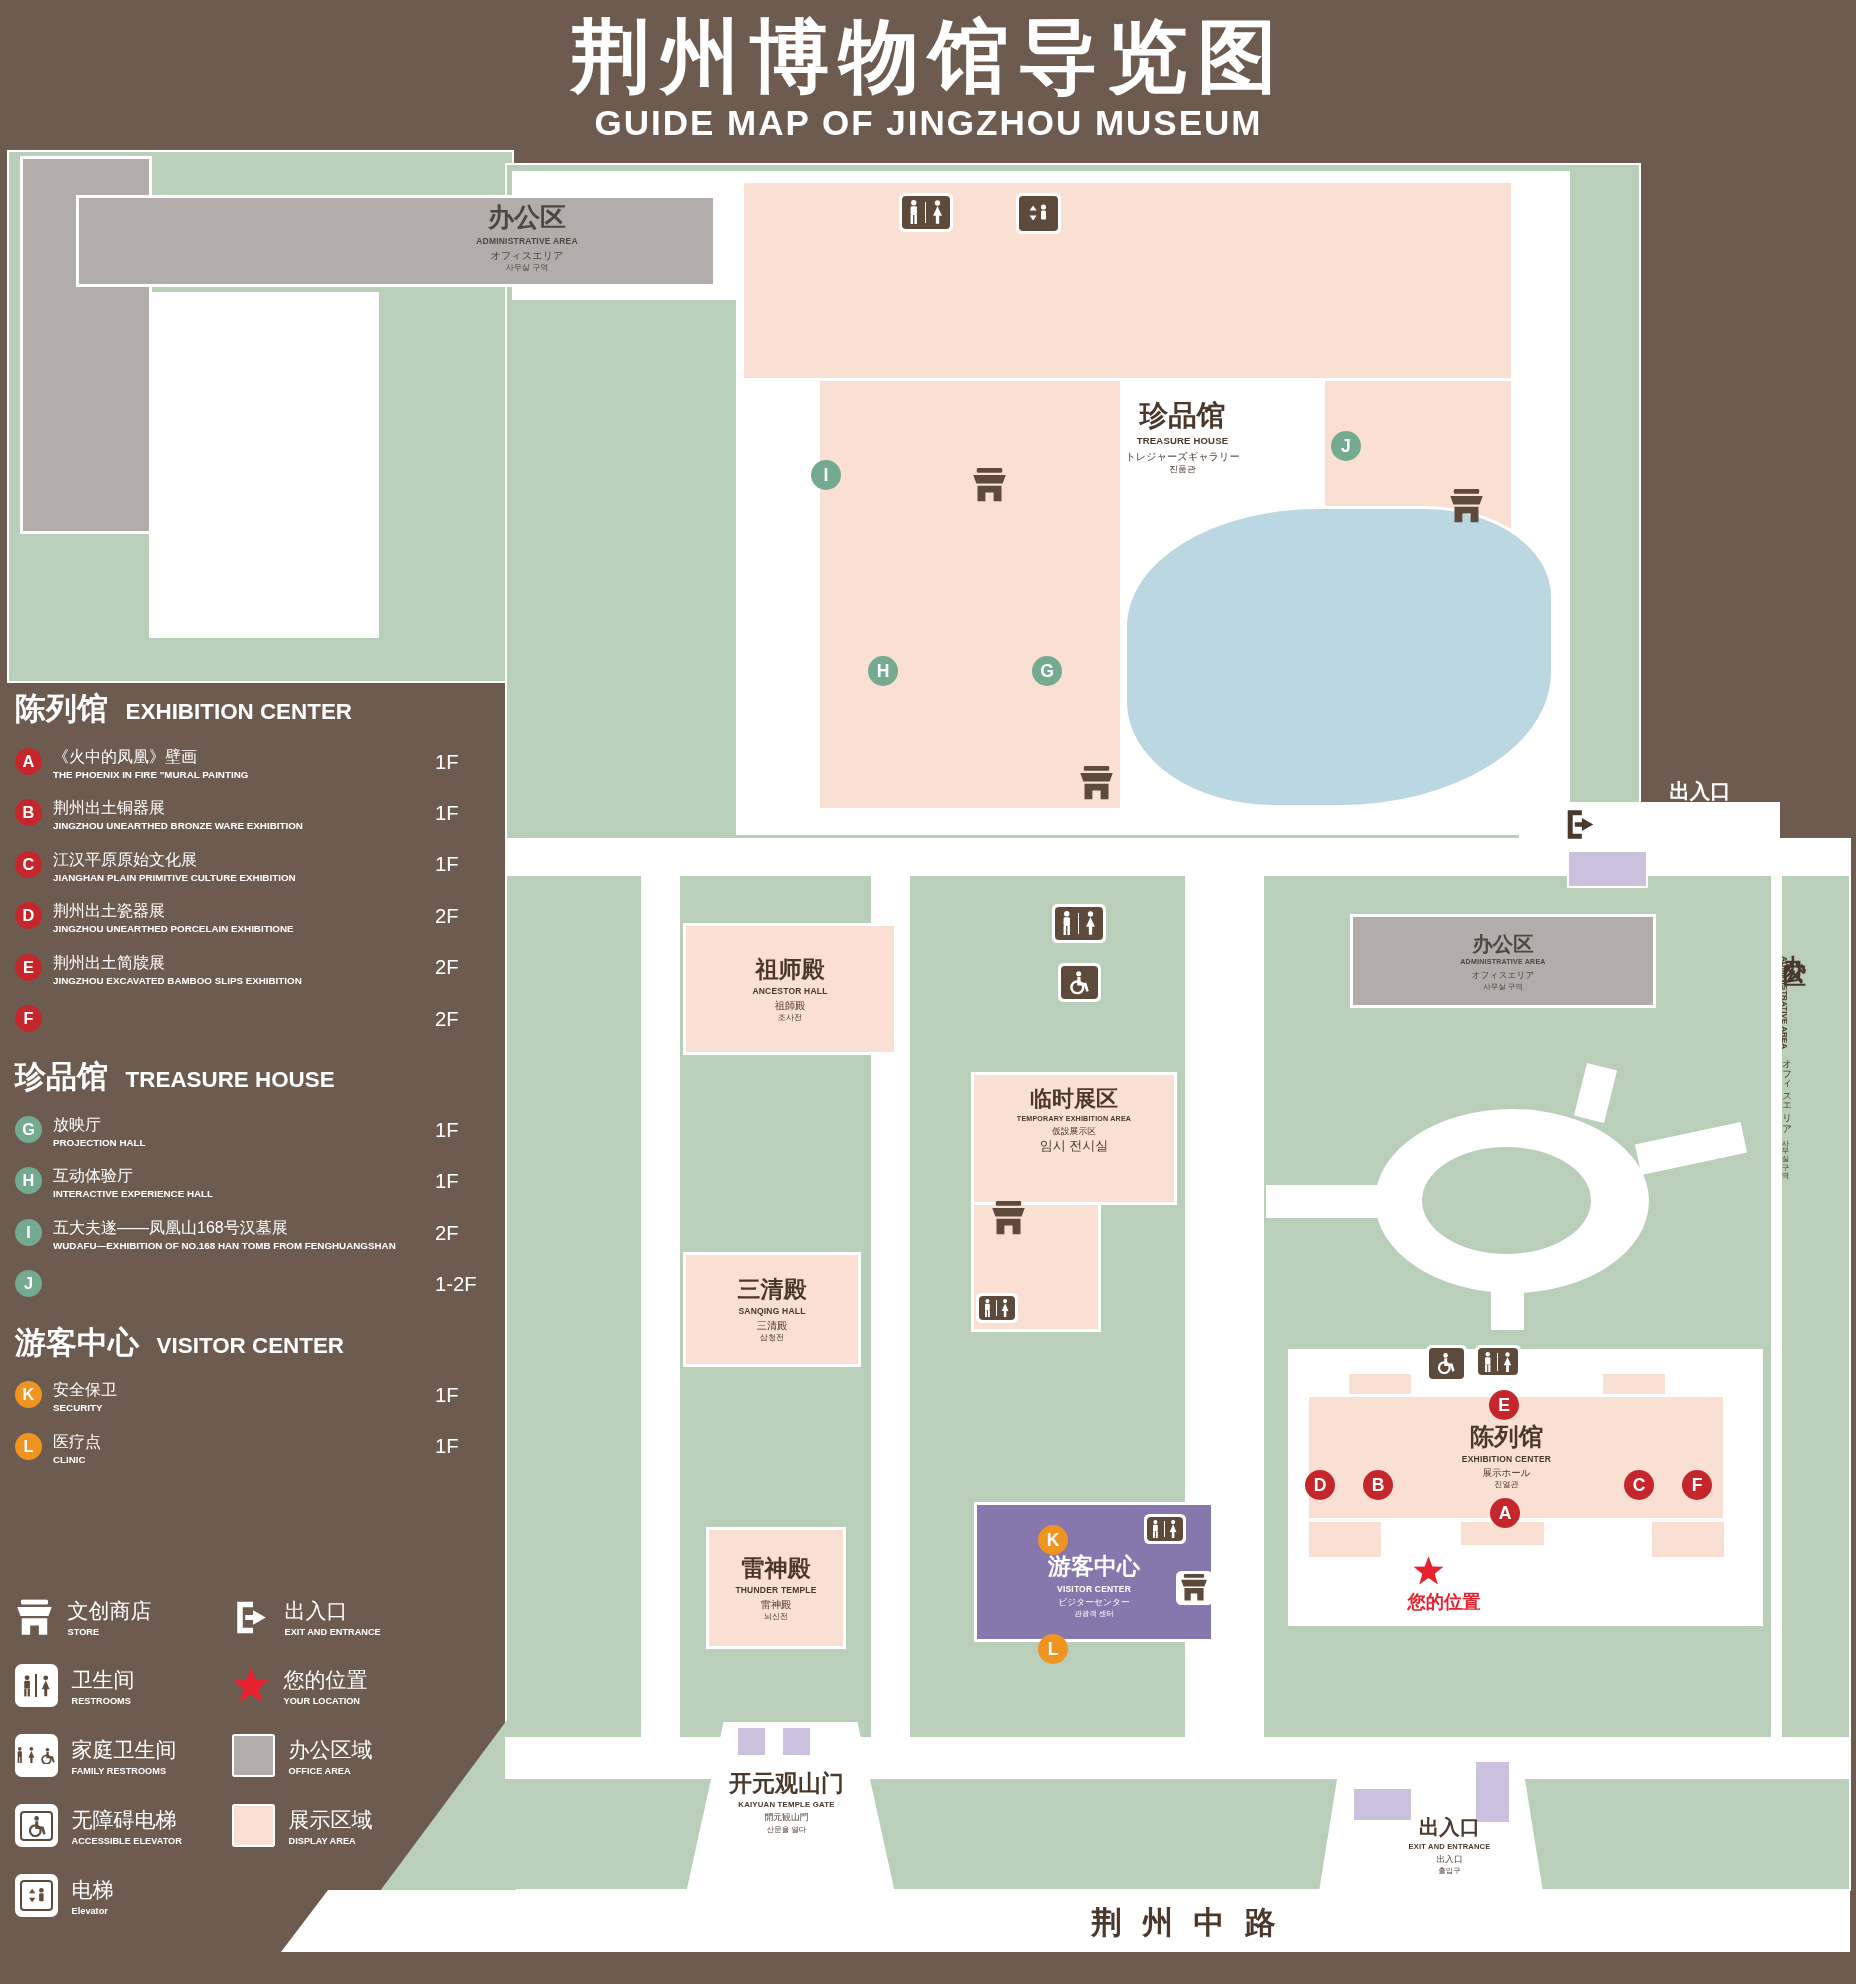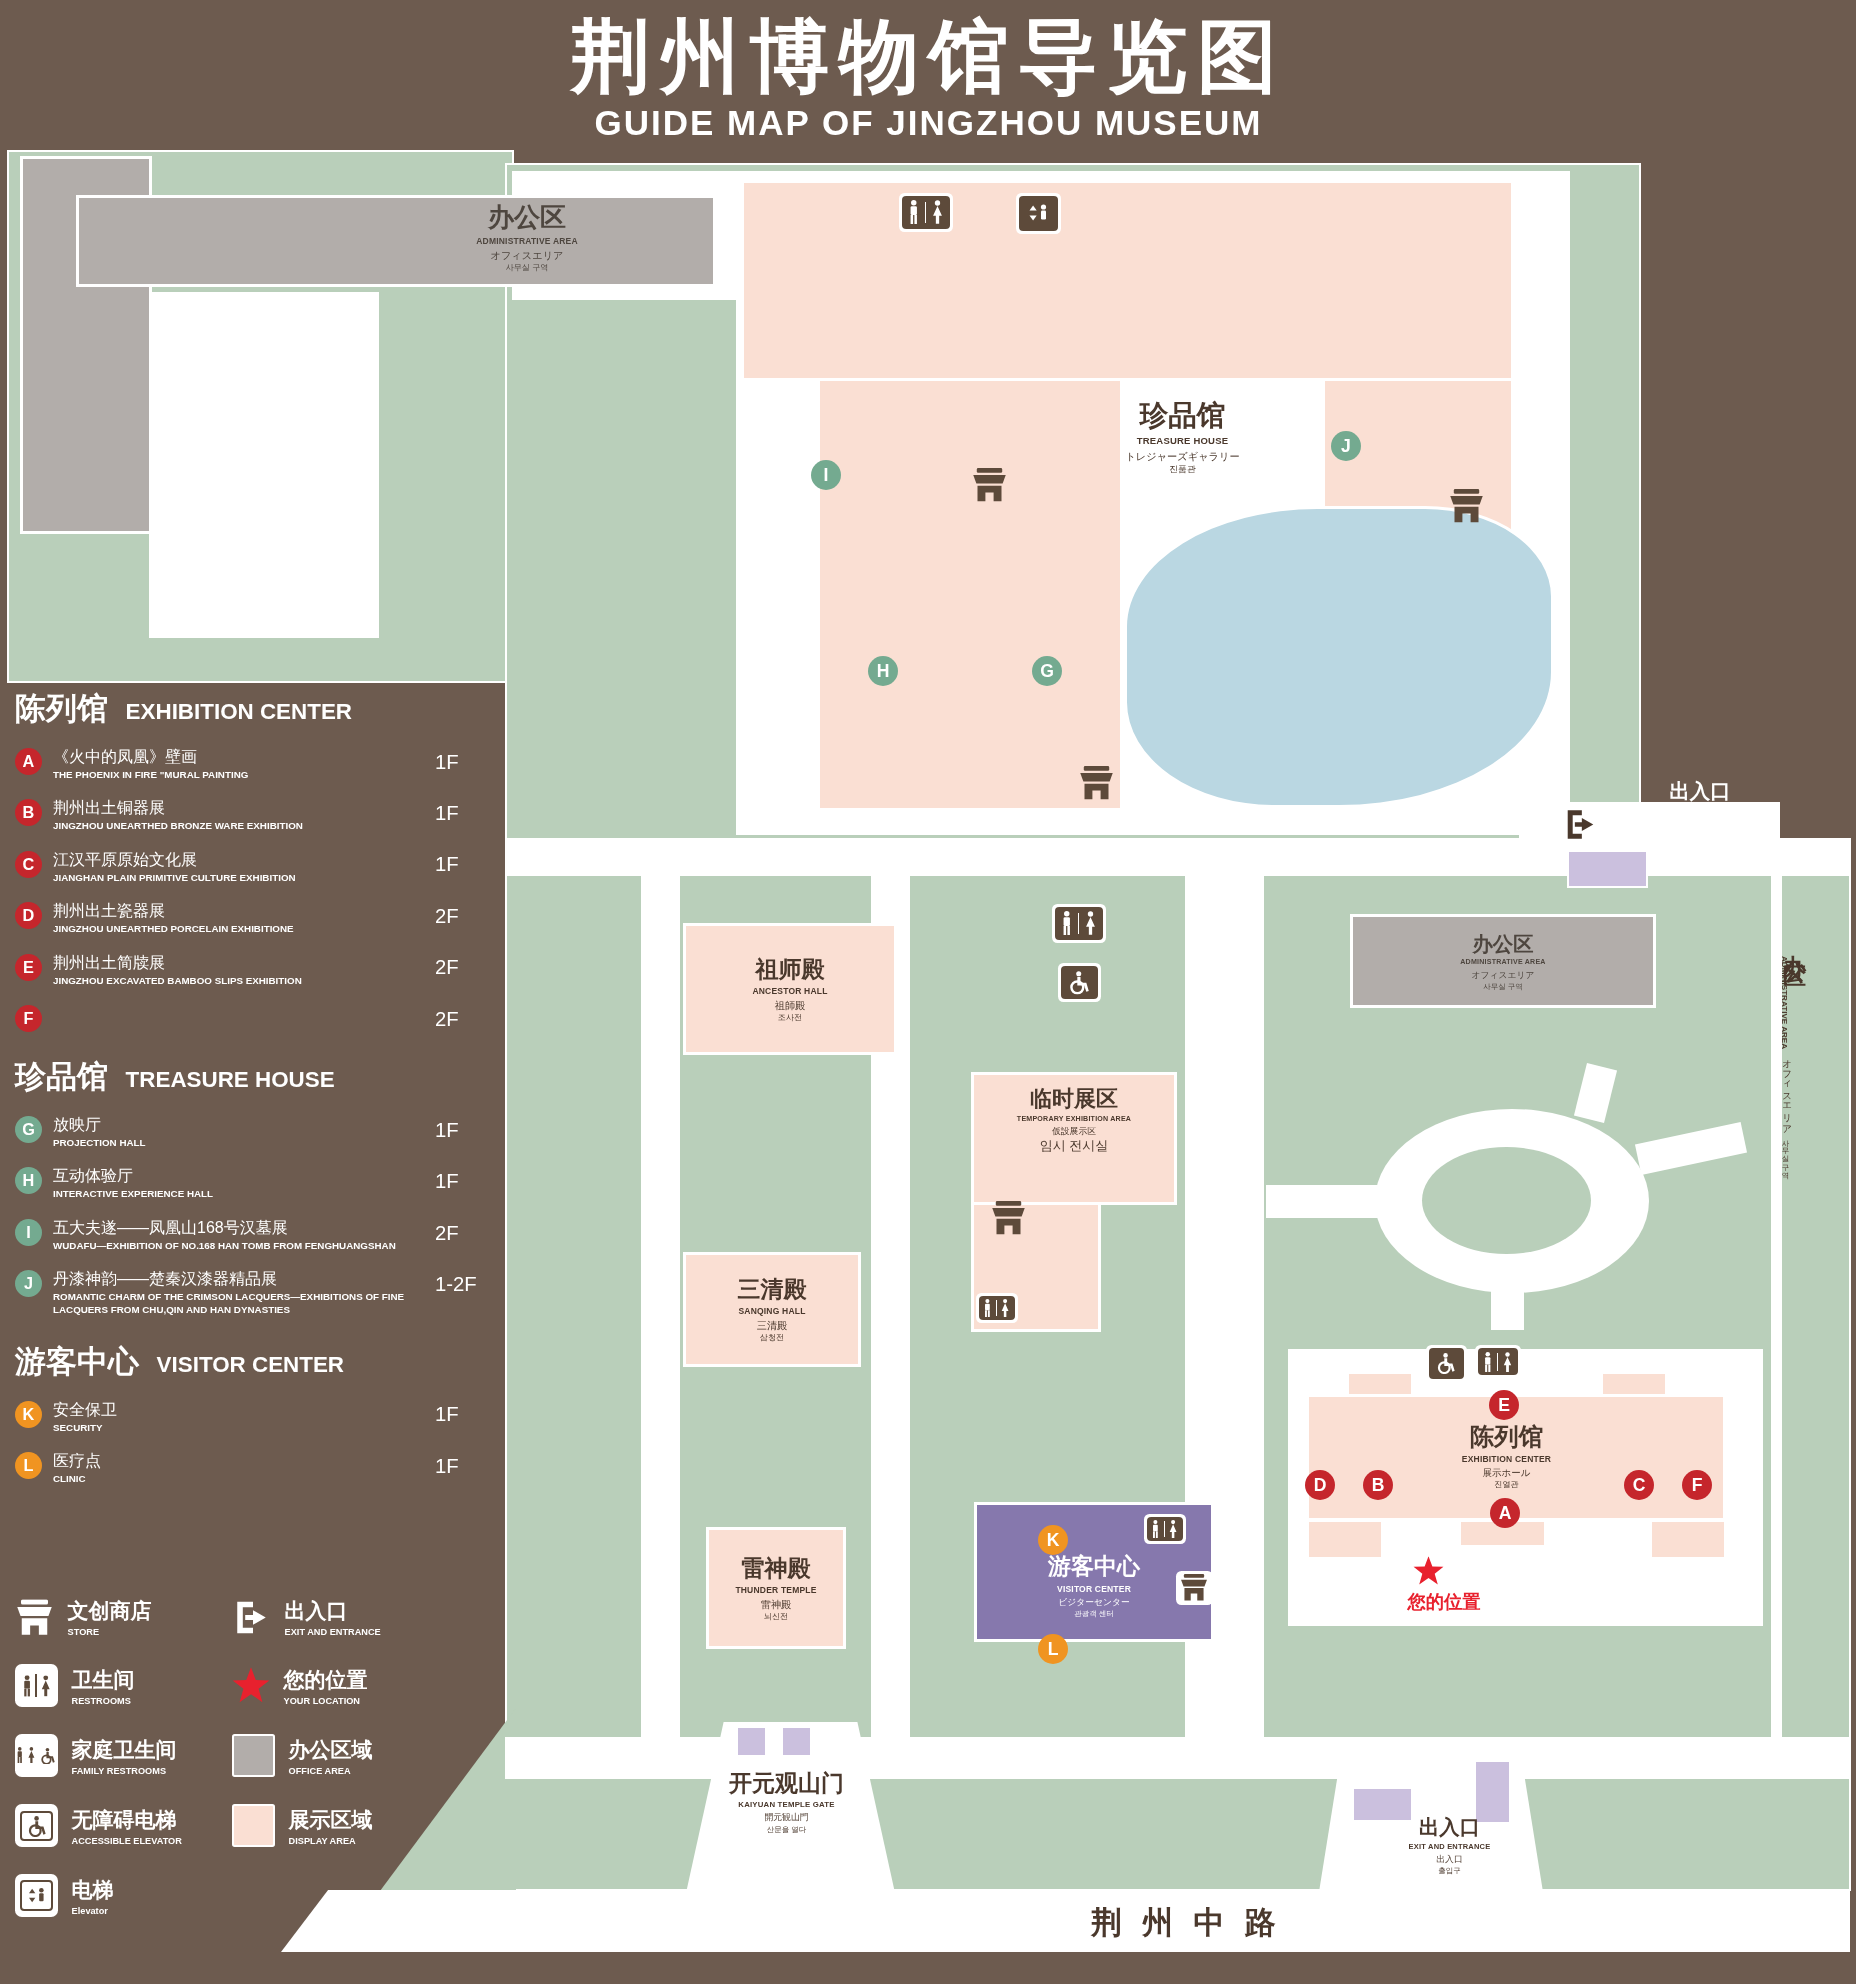--- a/index.html
+++ b/index.html
@@ -48,21 +48,21 @@
   .sec-h .en{font-size:22.4px;font-weight:bold}
   .litem{display:flex;align-items:flex-start;margin:17.6px 0;padding-right:11px}
   .litem .marker{position:static;flex:0 0 auto;width:27px;height:27px;font-size:16.3px;margin-right:11px}
   .litem .tx{flex:1;min-width:0;padding-right:9.5px}
   .litem .tx .zh{font-size:16px;line-height:1.15}
   .litem .tx .en{font-size:9.8px;font-weight:bold;margin-top:2.7px;line-height:1.3}
   .litem .fl{flex:0 0 49px;text-align:left;margin-left:auto;font-size:20.3px;padding-top:2.7px}
   #symbols{position:absolute;left:15px;top:1597px;width:485px;display:grid;grid-template-columns:217px 268px;row-gap:27px;color:#fff}
   .sym{display:flex;align-items:center;gap:13.6px}
   .sym .ic{flex:0 0 auto;display:flex;align-items:center;justify-content:center}
-  .sym .tx .zh{font-size:21px;font-weight:bold}
+  .sym .tx .zh{font-size:21px;font-weight:normal}
   .sym .tx .en{font-size:9.2px;font-weight:bold;margin-top:2px}
   .box-w{width:43px;height:43px;background:#fff;border-radius:6.8px;display:flex;align-items:center;justify-content:center;gap:3.4px;color:#5d4a3a}
   .frame{border:2px solid #5d4a3a;border-radius:4.1px;padding:2px 3.4px;display:flex;align-items:center;gap:2.7px;color:#5d4a3a}
   .ldiv{width:1.4px;background:#5d4a3a;height:23px}
   .swatch{width:43px;height:43px;border:2px solid #fff;border-radius:2.7px}
 </style>
 </head>
 <body>
 
 <svg width="0" height="0" style="position:absolute">
@@ -459,24 +459,20 @@
     <div class="litem">
       <div class="marker m-green">I</div>
       <div class="tx">
           <div class="zh">五大夫遂——凤凰山168号汉墓展</div>
       <div class="en">WUDAFU—EXHIBITION OF NO.168 HAN TOMB FROM FENGHUANGSHAN</div>
         </div>
       <div class="fl">2F</div>
     </div>
     <div class="litem">
       <div class="marker m-green">J</div>
-      <div class="tx">
-          <div class="zh">丹漆神韵——楚秦汉漆器精品展</div>
-      <div class="en">ROMANTIC CHARM OF THE CRIMSON LACQUERS—EXHIBITIONS OF FINE LACQUERS FROM CHU,QIN AND HAN DYNASTIES</div>
-        </div>
       <div class="fl">1-2F</div>
     </div>
 
     <div class="sec-h">
       <div class="zh">游客中心</div>
       <div class="en">VISITOR CENTER</div>
     </div>
     <div class="litem">
       <div class="marker m-orange">K</div>
       <div class="tx">

